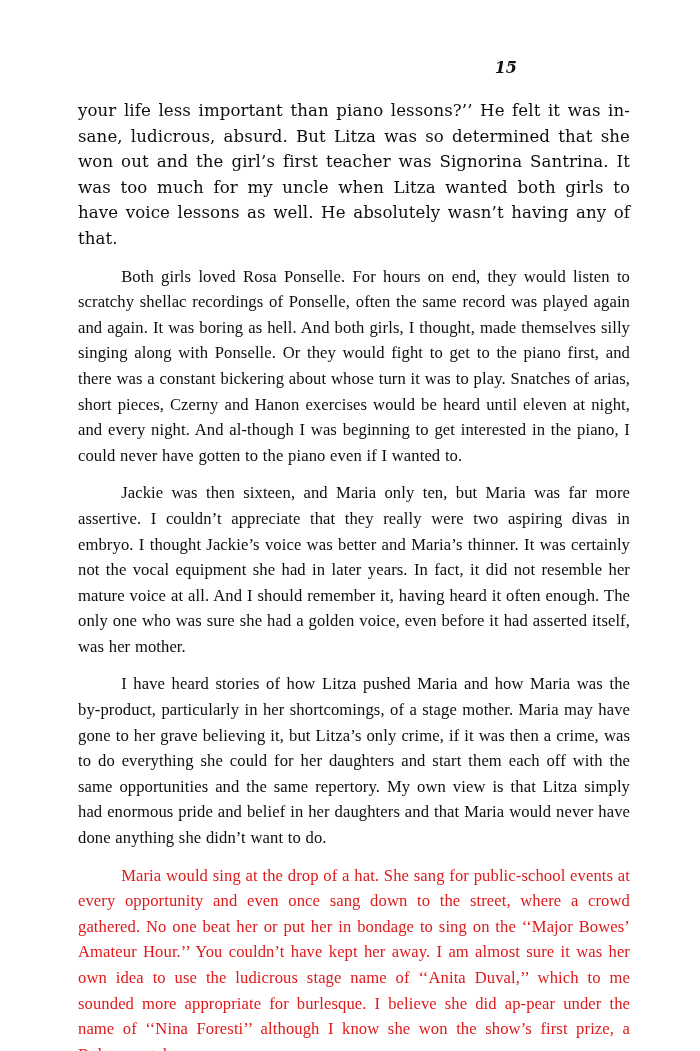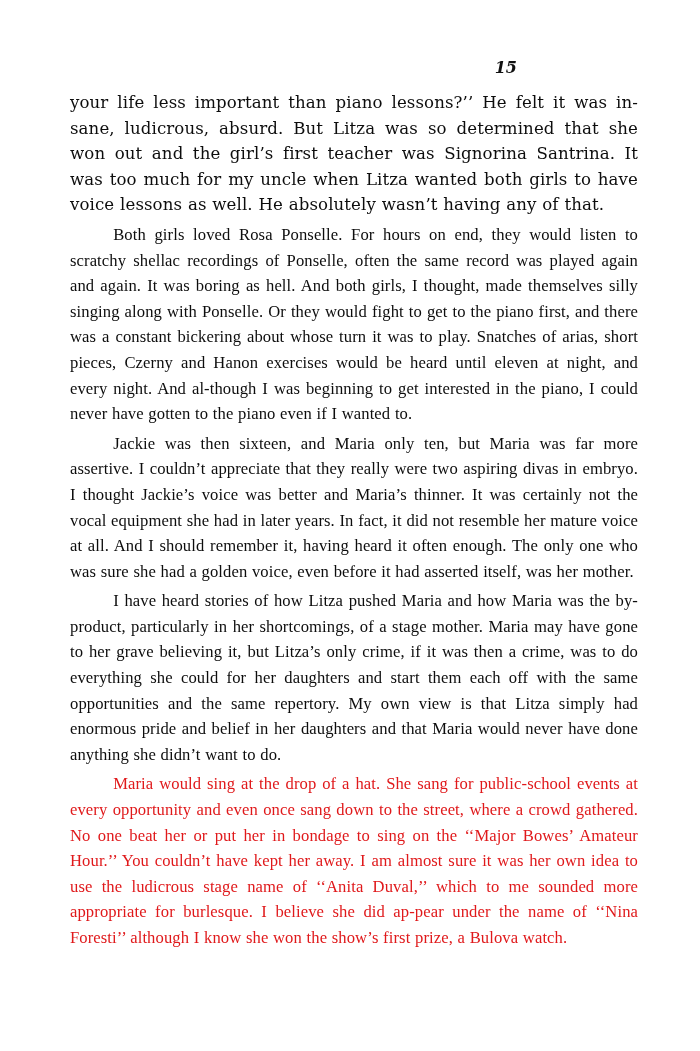--- a/index.html
+++ b/index.html
@@ -30,21 +30,21 @@
     font-size: 16px;
     color: #111111;
   }
   .body-text {
     position: absolute;
     top: 86px;
     left: 66px;
     width: 576px;
   }
   p {
-    margin: 4px;
+    margin: 12px;
     font-size: 16.6px;
     line-height: 25.6px;
     text-align: justify;
     text-justify: inter-word;
     letter-spacing: 0.1px;
     word-spacing: 0.4px;
     hyphens: manual;
   }
   p.indent {
     text-indent: 2.6em;

